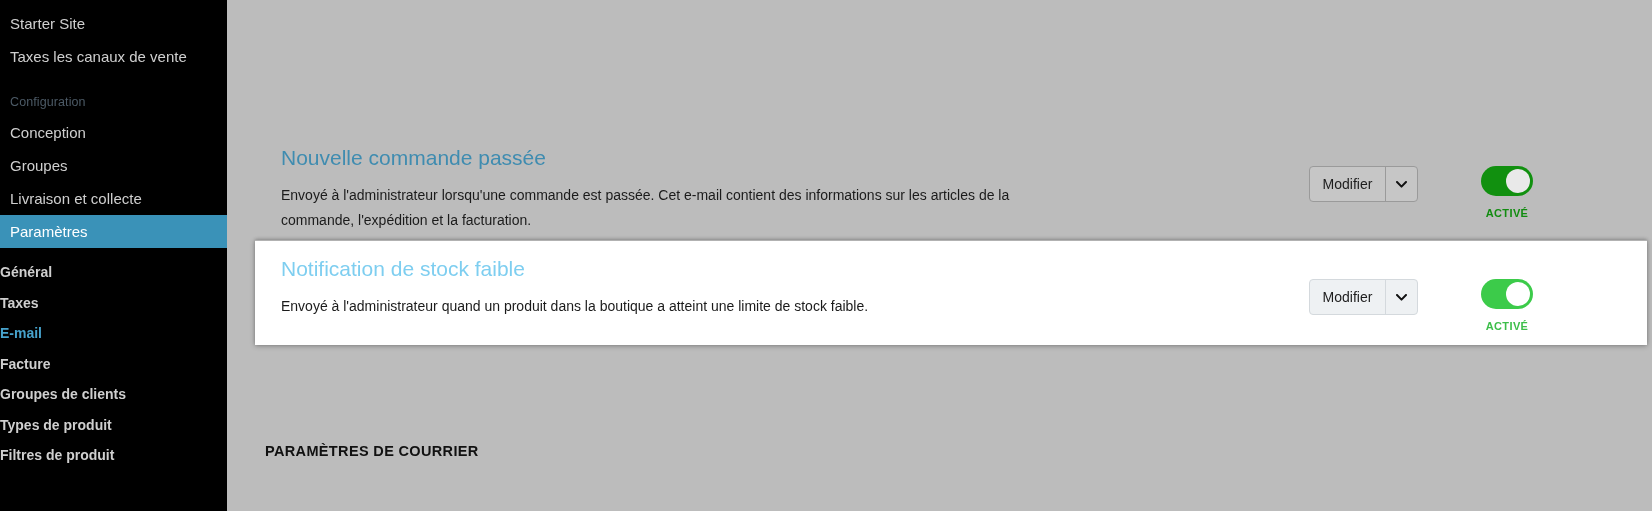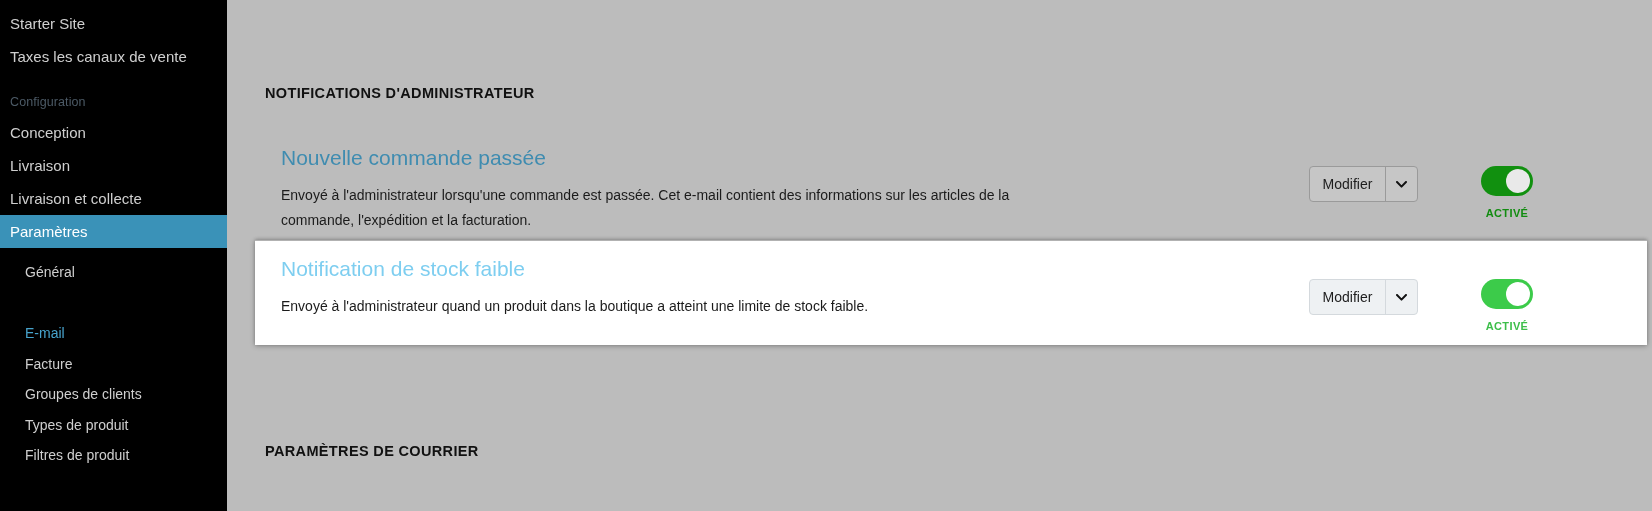--- a/index.html
+++ b/index.html
@@ -65,25 +65,25 @@
   }
   .nav-main.active { background: #3a92b8; color: #ffffff; align-items: center; }
 
   .nav-sub {
     position: absolute;
     left: 0;
     width: 227px;
     height: 30px;
     display: flex;
     align-items: center;
-    padding-left: 25px;
     color: #cfcfcf;
     font-size: 14px;
     white-space: nowrap;
     cursor: pointer;
+    font-weight: bold;
   }
   .nav-sub.active { color: #47a3cc; text-align: right; }
 
   
   #main {
     position: absolute;
     left: 227px;
     top: 0;
     width: 1425px;
     height: 511px;
@@ -244,53 +244,55 @@
 
   <a class="nav-link nav-top-1">Starter Site</a>
   <a class="nav-link nav-top-2">Taxes les canaux de vente</a>
 
   <div class="nav-section-label">Configuration</div>
 
   <div class="nav-main" style="top:116px">
     <span>Conception</span>
   </div>
   <div class="nav-main" style="top:149px">
-    <span>Livraison</span>
+    <span>Groupes</span>
   </div>
   <div class="nav-main" style="top:182px">
     <span>Livraison et collecte</span>
   </div>
   <div class="nav-main active" style="top:215px">
     <span>Paramètres</span>
   </div>
 
   <div class="nav-sub" style="top:257px">
     <span>Général</span>
   </div>
+  <div class="nav-sub" style="top:288px">
+    <span>Taxes</span>
+  </div>
   <div class="nav-sub active" style="top:318px">
     <span>E-mail</span>
   </div>
   <div class="nav-sub" style="top:349px">
     <span>Facture</span>
   </div>
   <div class="nav-sub" style="top:410px">
     <span>Types de produit</span>
   </div>
   <div class="nav-sub" style="top:379px">
     <span>Groupes de clients</span>
   </div>
   <div class="nav-sub" style="top:440px">
     <span>Filtres de produit</span>
   </div>
 
 </div>
 
 <div id="main">
 
-  <div class="section-heading" id="heading-admin-notifications">NOTIFICATIONS D'ADMINISTRATEUR</div>
 
   <div class="card" id="card-new-order">
     <div class="card-title">Nouvelle commande passée</div>
     <div class="card-desc">Envoyé à l'administrateur lorsqu'une commande est passée. Cet e-mail contient des informations sur les articles de la commande, l'expédition et la facturation.</div>
 
     <div class="edit-btn-group">
       <button class="edit-btn-main">Modifier</button>
       <button class="edit-btn-caret">
         <svg class="chevron-down" viewBox="0 0 11 7">
           <path d="M1 1 L5.5 5.6 L10 1" stroke="#111111" stroke-width="2" fill="none" stroke-linecap="round" stroke-linejoin="round"></path>

